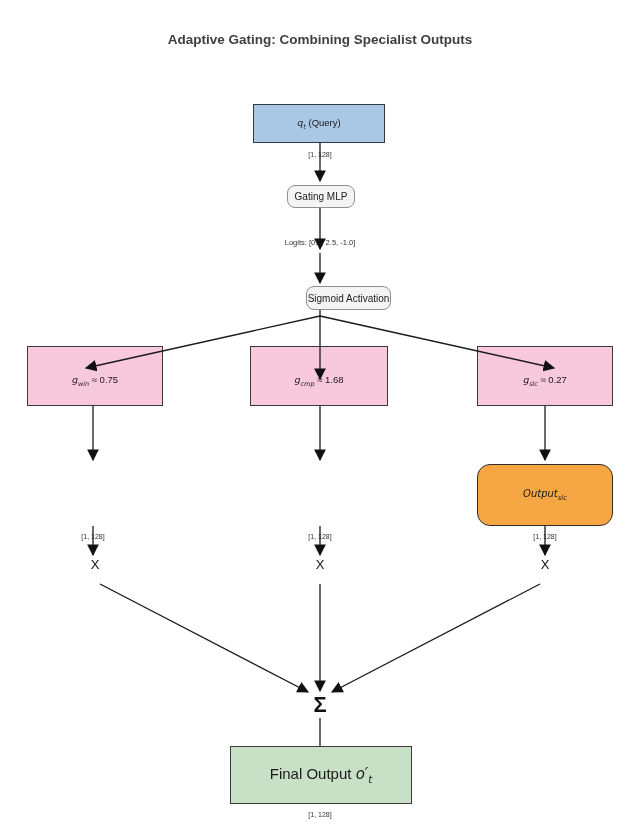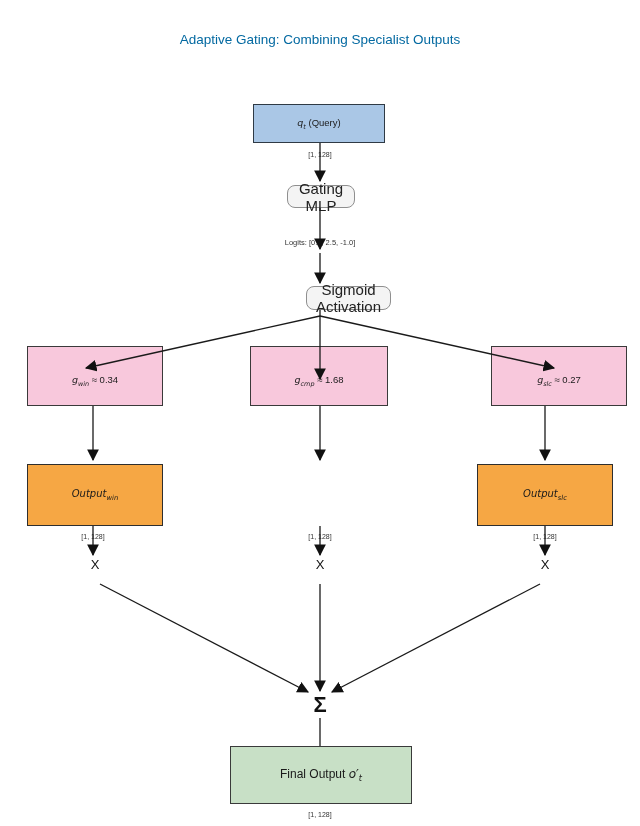--- a/index.html
+++ b/index.html
@@ -1,36 +1,36 @@
 <!DOCTYPE html>
 <html><head>
 <meta charset="utf-8">
 <style>
   html,body{margin:0;padding:0;background:#ffffff;}
   .canvas{position:relative;width:640px;height:826px;background:#ffffff;overflow:hidden;
           font-family:"Liberation Sans", sans-serif;color:#1a1a1a;}
   .title{position:absolute;left:0;top:32px;width:640px;text-align:center;
-         font-size:13.5px;font-weight:normal;color:#0369a1;}
+         font-size:13.5px;font-weight:bold;color:#404040;}
   .node{position:absolute;display:flex;align-items:center;justify-content:center;
-        box-sizing:border-box;text-align:center;}
+        box-sizing:border-box;}
   .rect{border:1.6px solid #2f3a45;}
   .node-query{left:253px;top:104px;width:132px;height:39px;background:#aac7e6;font-size:9.5px;}
-  .node-process{background:#f4f4f4;border:1px solid #8f8f8f;border-radius:8px;font-size:15px;color:#222;}
+  .node-process{background:#f4f4f4;border:1px solid #8f8f8f;border-radius:8px;font-size:10px;color:#222;}
   .node-mlp{left:287px;top:185px;width:68px;height:23px;}
   .node-sigmoid{left:278px;top:286px;width:85px;height:24px;margin-left:28px;}
   .node-gate{background:#f8c8dc;border:1.6px solid #3a3a3a;font-size:9.5px;padding-top:10px;}
   .gate-win{left:27px;top:346px;width:136px;height:60px;}
   .gate-cmp{left:250px;top:346px;width:138px;height:60px;}
-  .gate-slc{left:491px;top:346px;width:136px;height:60px;}
+  .gate-slc{left:477px;top:346px;width:136px;height:60px;}
   .node-output{background:#f6a744;border:1.6px solid #2e2e2e;font-size:10px;}
   .out-win{left:27px;top:464px;width:136px;height:62px;}
   .out-cmp{left:250px;top:464px;width:138px;height:62px;}
-  .out-slc{left:477px;top:464px;width:136px;height:62px;}
+  .out-slc{left:477px;top:464px;width:136px;height:62px;border-radius:13px;}
   .node-final{left:230px;top:746px;width:182px;height:58px;background:#c8e0c6;
-              border:1.6px solid #3a3a3a;font-size:12px;}
+              border:1.6px solid #3a3a3a;font-size:15px;}
   .var{font-style:italic;font-family:"DejaVu Sans", sans-serif;}
   sub{font-size:0.68em;font-style:italic;font-family:"DejaVu Sans", sans-serif;}
   .edge-label{position:absolute;font-size:7px;color:#333;text-align:center;}
   .lbl-shape-query{left:290px;top:151px;width:60px;}
   .lbl-logits{left:250px;top:238px;width:140px;font-size:7.5px;}
   .lbl-shape-win{left:63px;top:533px;width:60px;}
   .lbl-shape-cmp{left:290px;top:533px;width:60px;}
   .lbl-shape-slc{left:515px;top:533px;width:60px;}
   .lbl-shape-final{left:290px;top:811px;width:60px;}
   .op{position:absolute;text-align:center;color:#111;}
@@ -55,32 +55,29 @@
 
   <div class="node node-process node-mlp">
     <span>Gating MLP</span>
   </div>
 
   <div class="node node-process node-sigmoid">
     <span>Sigmoid Activation</span>
   </div>
 
   <div class="node node-gate gate-win">
-    <span><span class="var">g</span><sub>win</sub>&nbsp;<span>≈ 0.34</span></span>
+    <span><span class="var">g</span><sub>win</sub>&nbsp;<span>≈ 0.75</span></span>
   </div>
   <div class="node node-gate gate-cmp">
     <span><span class="var">g</span><sub>cmp</sub>&nbsp;<span>≈ 1.68</span></span>
   </div>
   <div class="node node-gate gate-slc">
     <span><span class="var">g</span><sub>slc</sub>&nbsp;<span>≈ 0.27</span></span>
   </div>
 
-  <div class="node node-output out-win">
-    <span><span class="var">Output</span><sub>win</sub></span>
-  </div>
   <div class="node node-output out-slc">
     <span><span class="var">Output</span><sub>slc</sub></span>
   </div>
 
   <div class="node node-final">
     <span><span>Final Output </span><span class="var">o′</span><sub>t</sub></span>
   </div>
 
   <div class="op op-mul mul-win">X</div>
   <div class="op op-mul mul-cmp">X</div>

